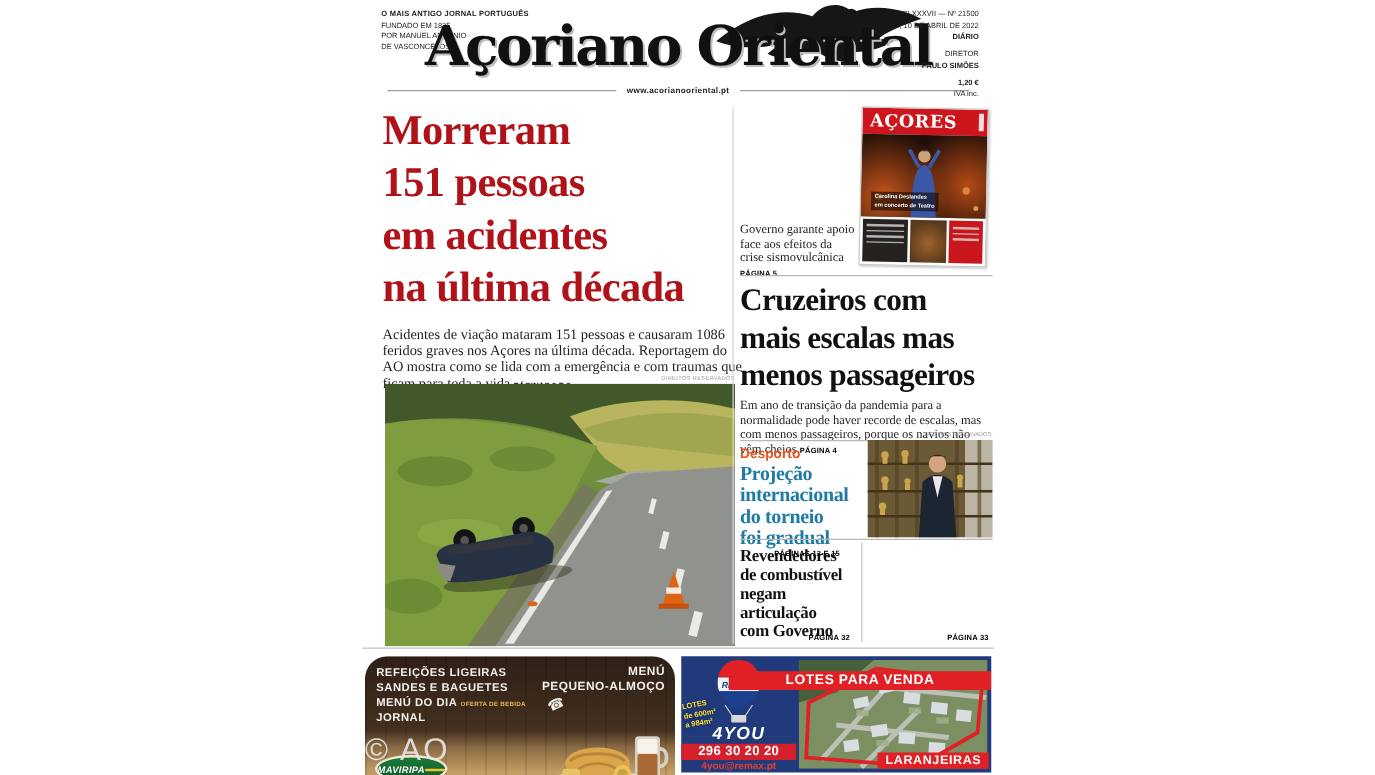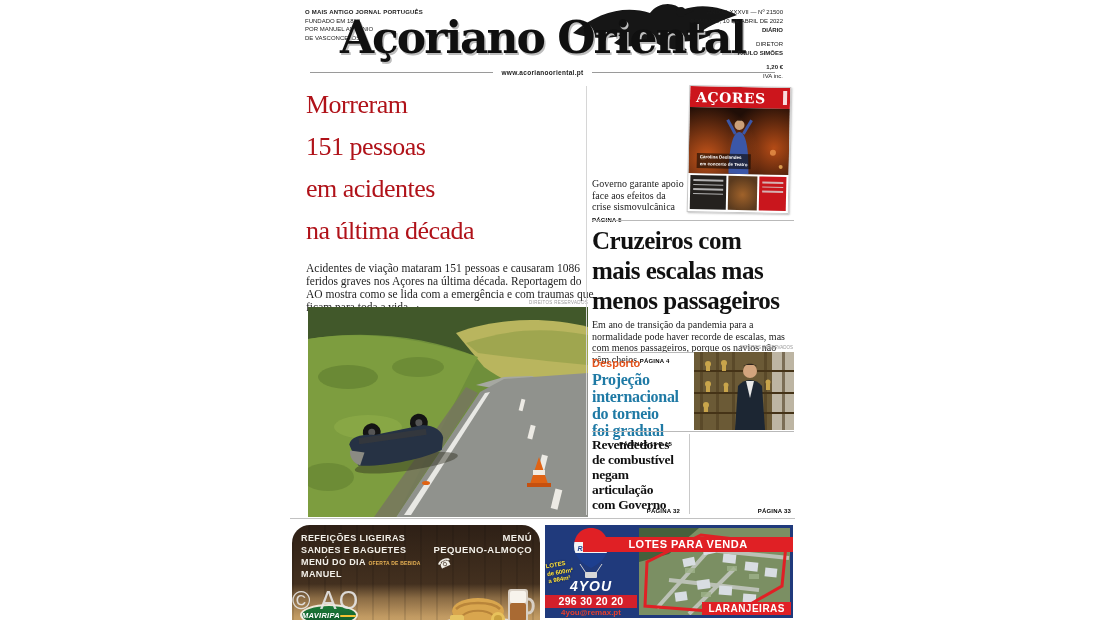--- a/index.html
+++ b/index.html
@@ -19,21 +19,21 @@
   .eagle { left:280px; top:0px; z-index:1; }
   .edition { right:12px; top:8px; text-align:right; font-size:6px; color:#1a1a1a; line-height:1.5; z-index:3;}
   .edition .bold { font-weight:bold; }
   .edition .blk { margin-top:5px; }
   .site-row { left:20px; top:69px; width:465px; display:flex; align-items:center; gap:8px; }
   .site-row .ln { flex:1; height:1px; background:#9a9a9a; }
   .site-row .site { font-size:6.5px; font-weight:bold; color:#222; letter-spacing:.3px; }
 
   
   .lead-hl { left:16px; top:84px; width:292px; font-family:"Liberation Serif", serif;
-             font-weight:normal; font-size:26px; line-height:42px; letter-spacing:-.5px; color:#b01219; }
+             font-weight:bold; font-size:34px; line-height:42px; letter-spacing:-.5px; color:#b01219; }
   .lead-sum { left:16px; top:262px; width:288px; font-family:"Liberation Serif", serif;
               font-size:11.5px; line-height:13px; color:#1e1e1e; }
   .tag { font-family:"Liberation Sans", sans-serif; font-weight:bold; font-size:6px; color:#000; letter-spacing:.2px; }
   .lead-credit { left:16px; top:300px; width:282px; text-align:right; font-size:4.5px; color:#9a9a9a; letter-spacing:.3px; }
   .lead-photo { left:18px; top:307px; width:280px; height:210px; }
 
   
   .vdiv { left:296px; top:86px; width:1px; height:429px; background:#d6d6d6; }
 
   
@@ -326,21 +326,21 @@
     <div class="abs hdiv4"></div>
 
     <div class="adl">
       <div class="adl-menu">
         <div class="pre">REFEIÇÕES LIGEIRAS
 SANDES E BAGUETES</div>
         <div>
           <span>MENÚ DO DIA</span>
           <span class="adl-note">OFERTA DE BEBIDA</span>
         </div>
-        <div>MANUEL</div>
+        <div>JORNAL</div>
       </div>
       <div class="adl-right pre">MENÚ
 PEQUENO-ALMOÇO</div>
       <div class="adl-phone">☎</div>
       <svg class="adl-food" width="96" height="46" viewBox="0 0 96 46">
         <ellipse cx="40" cy="40" rx="38" ry="6" fill="#e9e4da" opacity=".9"></ellipse>
         <g>
           <rect x="68" y="6" width="20" height="34" rx="3" fill="#d8cfc4"></rect>
           <rect x="70" y="20" width="16" height="18" rx="2" fill="#a96a33"></rect>
           <rect x="70" y="8" width="16" height="12" rx="2" fill="#f7f3ec"></rect>

